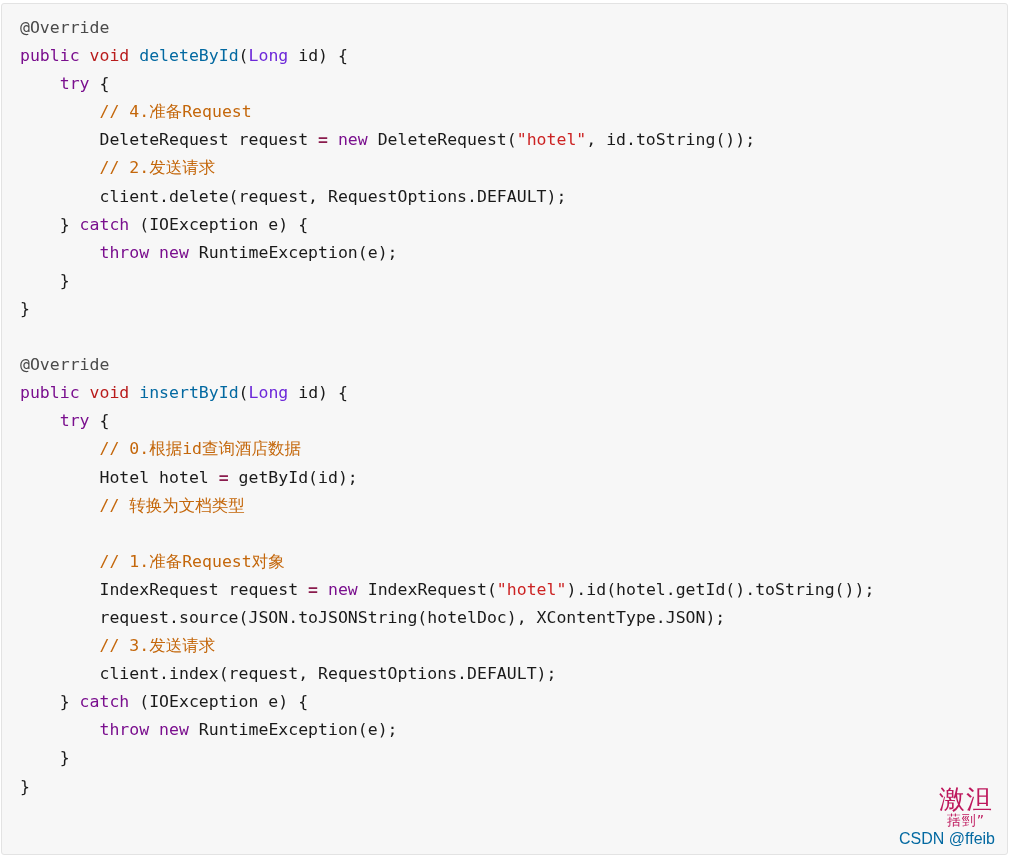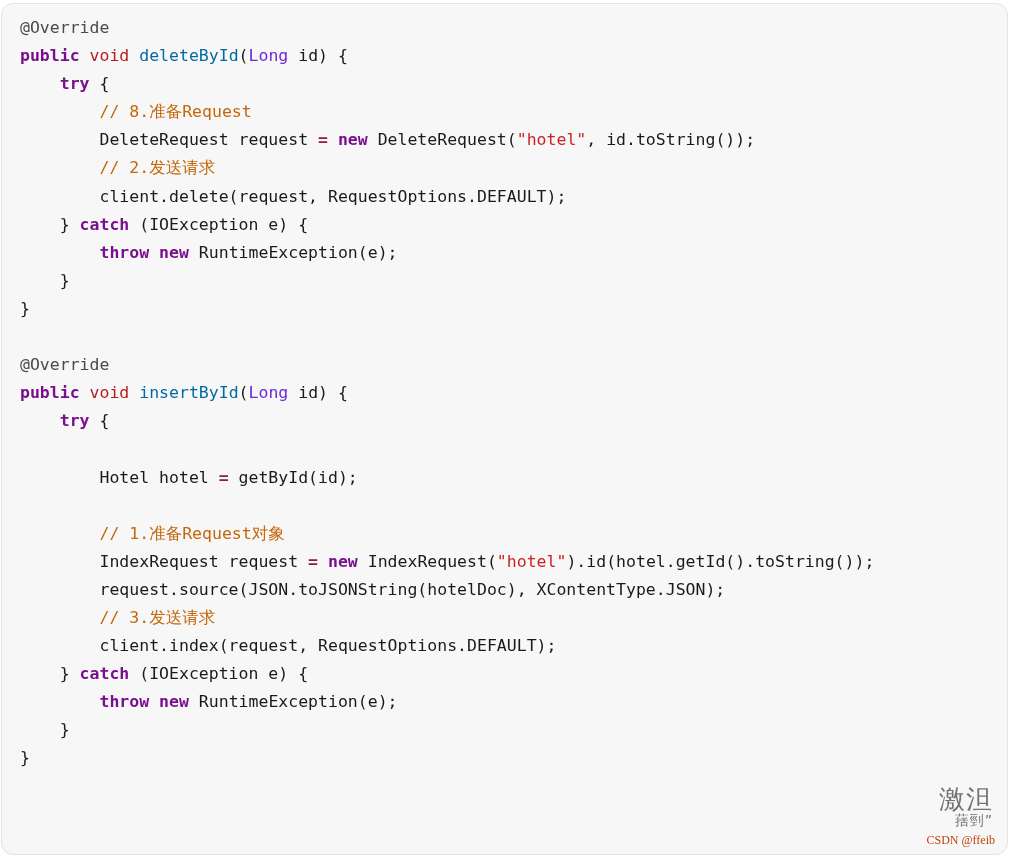--- a/index.html
+++ b/index.html
@@ -13,94 +13,95 @@
     font-family: "DejaVu Sans Mono", "Liberation Mono", monospace;
   }
   #code-card {
     position: relative;
     box-sizing: border-box;
     width: 1007px;
     height: 852px;
     margin: 3px 0 0 1px;
     background: #f7f7f7;
     border: 1px solid #e3e3e3;
-    border-radius: 12px;
+    border-radius: 3px;
     overflow: hidden;
   }
   #code-block {
     margin: 0;
     padding: 10px 0 0 18px;
     font-family: "DejaVu Sans Mono", "Liberation Mono", monospace;
     font-size: 16.5px;
     line-height: 28.1px;
     white-space: pre;
     color: #1a1a1a;
     letter-spacing: 0px;
   }
   .ln {
     display: block;
     height: 28.1px;
     white-space: pre;
   }
   
-  .kw   { color: #7a0f8e; font-weight: 700; }  
+  .kw   { color: #7a0f8e; font-weight: 400; }  
   .ret  { color: #b91c1c; }                    
   .gtyp { color: #6d28d9; }                    
   .mth  { color: #0369a1; }                    
   .ann  { color: #4a4a4a; }                    
   .cmt  { color: #c4670b; }                    
   .str  { color: #cc2222; }                    
   .op   { color: #8a1b4d; font-weight: 600; }  
   .pln  { color: #1a1a1a; }
   #watermark-cn {
     position: absolute;
     right: 14px;
     bottom: 26px;
     font-family: "DejaVu Sans", "Liberation Sans", sans-serif;
     font-size: 26px;
-    color: #737373;
+    color: #be185d;
     letter-spacing: 1px;
     line-height: 1.05;
-    text-align: right;
+    text-align: center;
     user-select: none;
     pointer-events: none;
   }
   #watermark-cn .w2 { font-size: 14px; display: block; }
   #watermark-csdn {
     position: absolute;
     right: 12px;
     bottom: 6px;
-    font-family: Liberation Serif, serif;
-    font-size: 12px;
-    color: #c2410c;
+    font-family: Liberation Sans, sans-serif;
+    font-size: 16px;
+    color: #0369a1;
     user-select: none;
     pointer-events: none;
   }
 </style>
 </head>
 <body>
 
 <div id="code-card">
   <pre id="code-block"><span class="ln"><span class="ann">@Override</span>
 </span><span class="ln"><span class="kw">public</span><span class="pln"> </span><span class="ret">void</span><span class="pln"> </span><span class="mth">deleteById</span><span class="pln">(</span><span class="gtyp">Long</span><span class="pln"> id) {</span>
 </span><span class="ln"><span class="pln">    </span><span class="kw">try</span><span class="pln"> {</span>
-</span><span class="ln"><span class="pln">        </span><span class="cmt">// 8.准备Request</span>
+</span><span class="ln"><span class="pln">        </span><span class="cmt">// 4.准备Request</span>
 </span><span class="ln"><span class="pln">        DeleteRequest request </span><span class="op">=</span><span class="pln"> </span><span class="kw">new</span><span class="pln"> DeleteRequest(</span><span class="str">"hotel"</span><span class="pln">, id.toString());</span>
 </span><span class="ln"><span class="pln">        </span><span class="cmt">// 2.发送请求</span>
 </span><span class="ln"><span class="pln">        client.delete(request, RequestOptions.DEFAULT);</span>
 </span><span class="ln"><span class="pln">    } </span><span class="kw">catch</span><span class="pln"> (IOException e) {</span>
 </span><span class="ln"><span class="pln">        </span><span class="kw">throw</span><span class="pln"> </span><span class="kw">new</span><span class="pln"> RuntimeException(e);</span>
 </span><span class="ln"><span class="pln">    }</span>
 </span><span class="ln"><span class="pln">}</span>
 </span><span class="ln">
 </span><span class="ln"><span class="ann">@Override</span>
 </span><span class="ln"><span class="kw">public</span><span class="pln"> </span><span class="ret">void</span><span class="pln"> </span><span class="mth">insertById</span><span class="pln">(</span><span class="gtyp">Long</span><span class="pln"> id) {</span>
 </span><span class="ln"><span class="pln">    </span><span class="kw">try</span><span class="pln"> {</span>
-</span><span class="ln"><span class="pln">        </span>
+</span><span class="ln"><span class="pln">        </span><span class="cmt">// 0.根据id查询酒店数据</span>
 </span><span class="ln"><span class="pln">        Hotel hotel </span><span class="op">=</span><span class="pln"> getById(id);</span>
+</span><span class="ln"><span class="pln">        </span><span class="cmt">// 转换为文档类型</span>
 </span><span class="ln">
 </span><span class="ln"><span class="pln">        </span><span class="cmt">// 1.准备Request对象</span>
 </span><span class="ln"><span class="pln">        IndexRequest request </span><span class="op">=</span><span class="pln"> </span><span class="kw">new</span><span class="pln"> IndexRequest(</span><span class="str">"hotel"</span><span class="pln">).id(hotel.getId().toString());</span>
 </span><span class="ln"><span class="pln">        request.source(JSON.toJSONString(hotelDoc), XContentType.JSON);</span>
 </span><span class="ln"><span class="pln">        </span><span class="cmt">// 3.发送请求</span>
 </span><span class="ln"><span class="pln">        client.index(request, RequestOptions.DEFAULT);</span>
 </span><span class="ln"><span class="pln">    } </span><span class="kw">catch</span><span class="pln"> (IOException e) {</span>
 </span><span class="ln"><span class="pln">        </span><span class="kw">throw</span><span class="pln"> </span><span class="kw">new</span><span class="pln"> RuntimeException(e);</span>
 </span><span class="ln"><span class="pln">    }</span>
 </span><span class="ln"><span class="pln">}</span>

